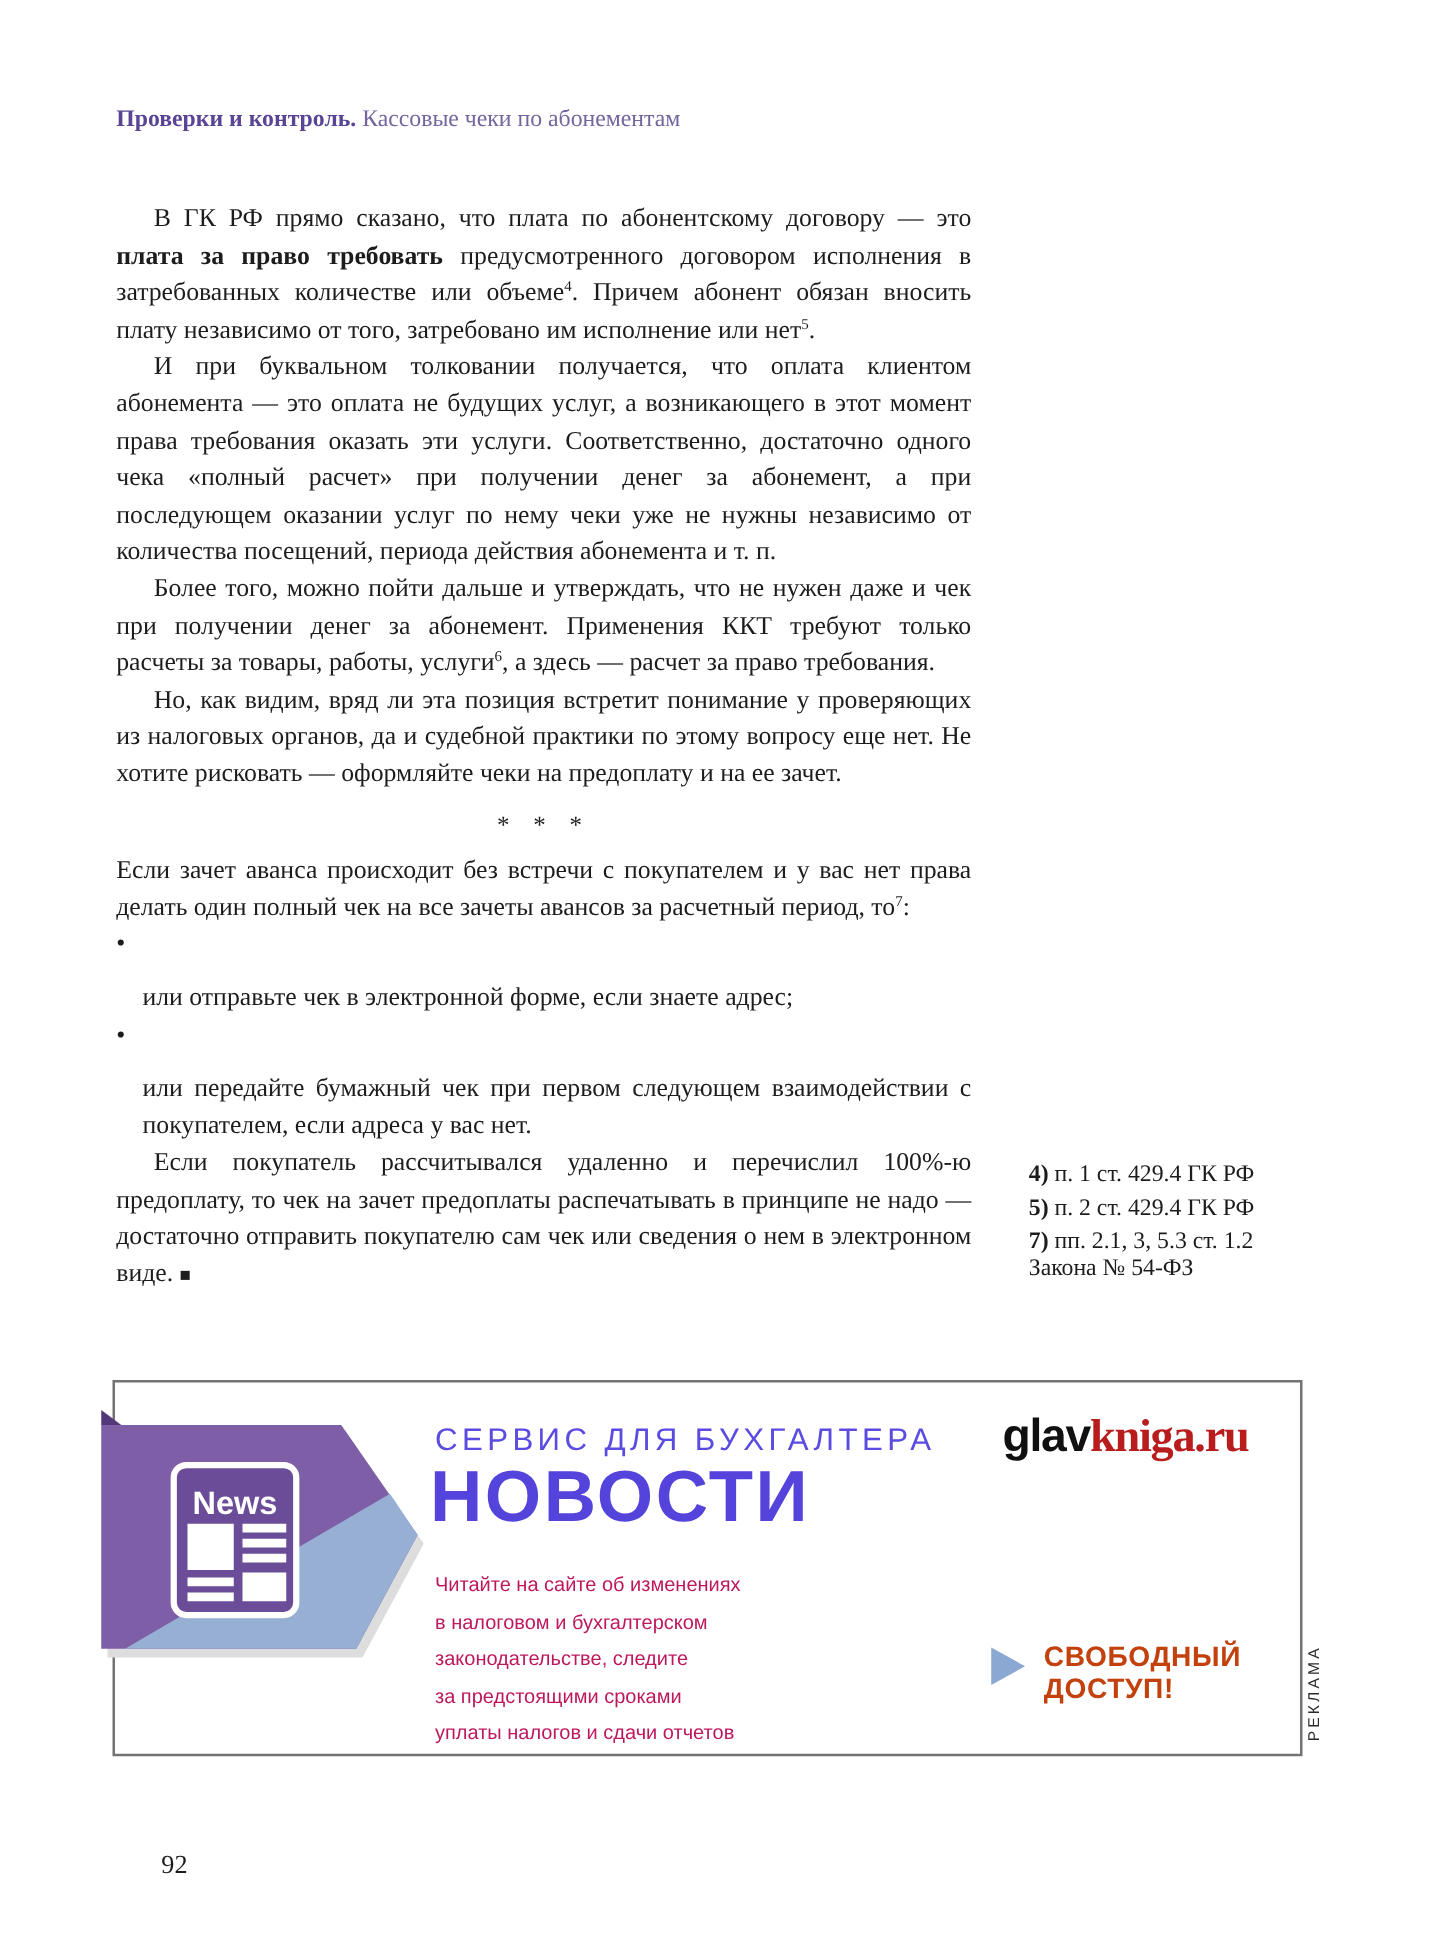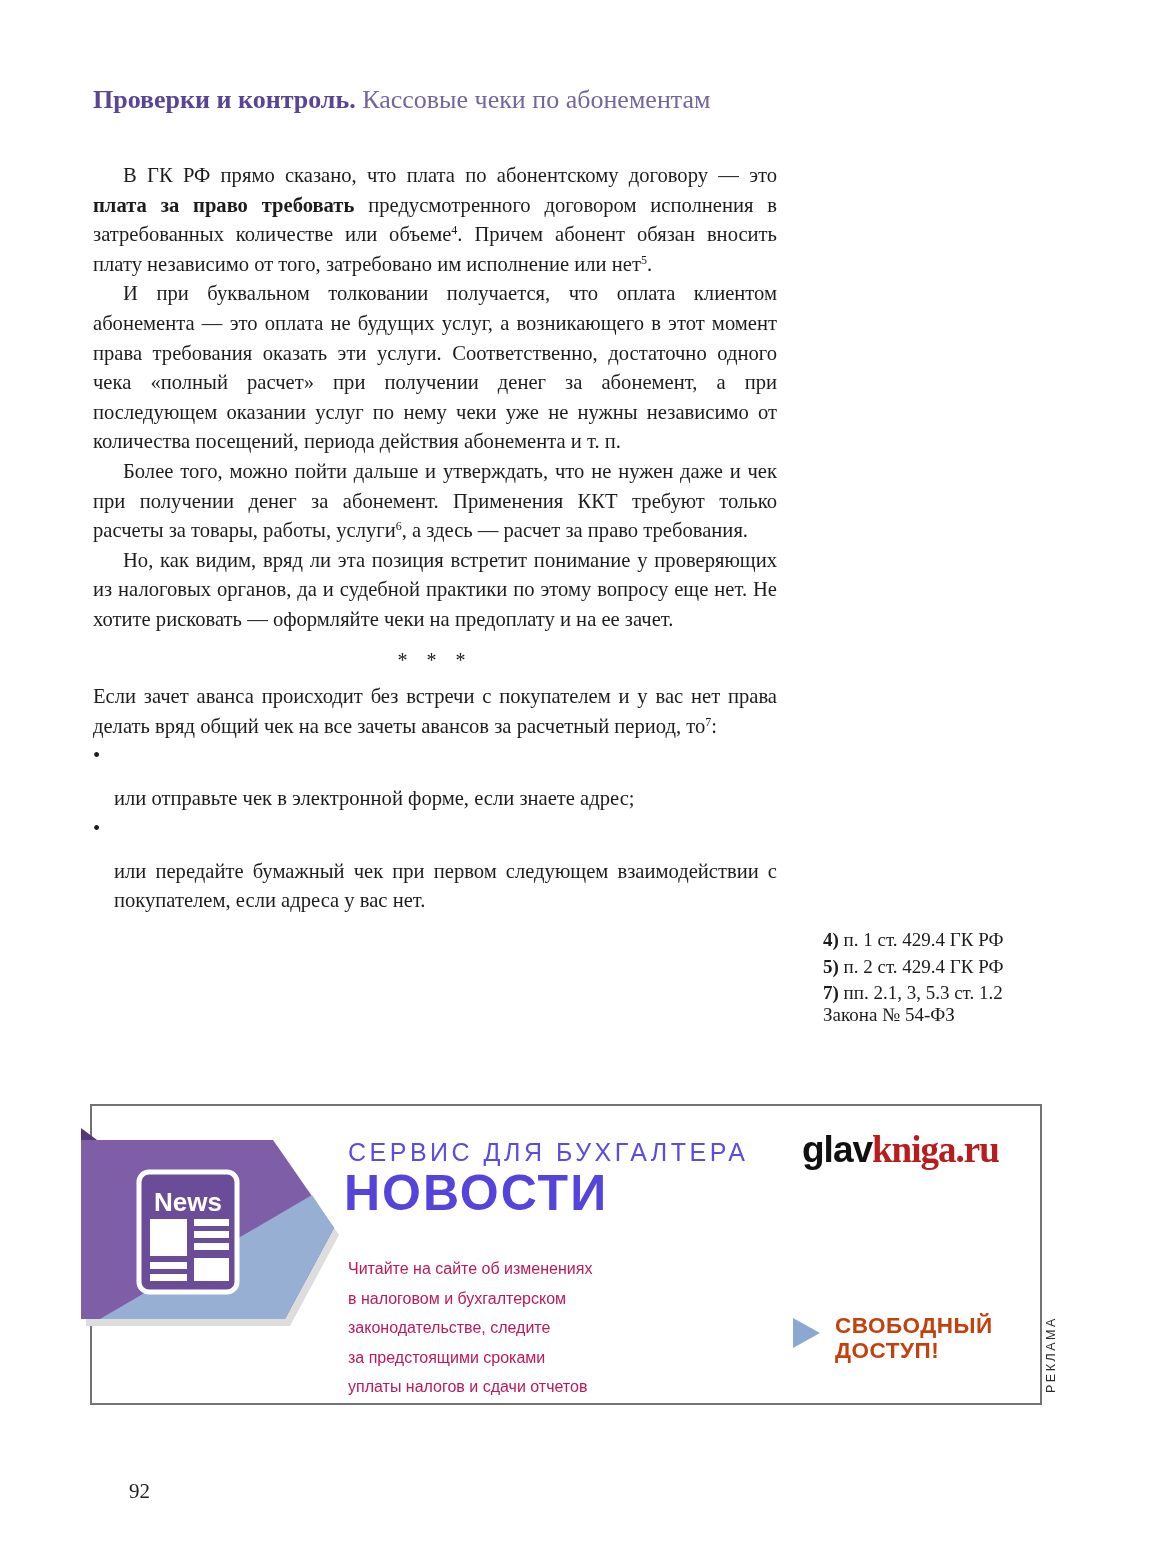--- a/index.html
+++ b/index.html
@@ -1,20 +1,20 @@
 <!DOCTYPE html>
 <html><head>
 <meta charset="utf-8">
 <style>
   html,body { margin:0; padding:0; background:#ffffff; }
   body { width:1163px; height:1559px; position:relative; overflow:hidden;
          font-family:"Liberation Serif", serif; color:#1c1c1c; }
 
   
-  .running-head { position:absolute; left:93px; top:85px; font-size:26px; }
+  .running-head { position:absolute; left:93px; top:85px; font-size:19px; }
   .running-head .rh-bold { font-weight:bold; color:#5a4496; }
   .running-head .rh-rest { color:#75659f; }
 
   
   .article { position:absolute; left:93px; top:161px; width:684px;
              font-size:20.6px; line-height:29.6px; text-align:justify; }
   .article p { margin:0; }
   .article p.indent { text-indent:30px; }
   .article .b { font-weight:bold; }
   .article sup { font-size:12px; line-height:0; vertical-align:7px; }
@@ -34,21 +34,21 @@
   
   .banner { position:absolute; left:90px; top:1104px; width:952px; height:301px;
             border:2px solid #737373; box-sizing:border-box; background:#fff; }
   .arrow-graphic { position:absolute; left:-13px; top:16px; width:265px; height:215px; }
   .svg-sans { font-family:"Liberation Sans", sans-serif; }
 
   .service-label { position:absolute; left:256px; top:32px;
             font-family:"Liberation Sans", sans-serif; font-size:25px;
             letter-spacing:3.5px; color:#5a4be1; white-space:nowrap; }
   .banner-title { position:absolute; left:252px; top:58px;
-            font-family:"Liberation Sans", sans-serif; font-size:50px; font-weight:bold;
+            font-family:"Liberation Sans", sans-serif; font-size:58px; font-weight:bold;
             letter-spacing:2px; color:#5444dc; white-space:nowrap; }
   .banner-desc { position:absolute; left:256px; top:136px;
             font-family:"Liberation Sans", sans-serif; font-size:16px; line-height:29.5px;
             color:#be185d; white-space:pre-line;margin-top:12px; }
   .logo { position:absolute; left:710px; top:22px;
             font-family:"Liberation Sans", sans-serif; font-size:37px; font-weight:bold;
             letter-spacing:-1px; color:#101010; white-space:nowrap; }
   .logo .accent { color:#b91c1c;font-family:Liberation Serif, serif; }
   .free-access { position:absolute; left:701px; top:208px; display:flex; gap:15px;
             font-family:"Liberation Sans", sans-serif; color:#c2410c; }
@@ -70,29 +70,30 @@
 <div class="running-head">
   <span class="rh-bold">Проверки и контроль.</span><span class="rh-rest"> Кассовые чеки по абонементам</span>
 </div>
 
 <div class="article" id="article">
     <p class="indent"><span>В ГК РФ прямо сказано, что плата по абонентскому договору — это </span><span class="b">плата за право требовать</span><span> предусмотренного договором исполнения в затребованных количестве или объеме</span><sup>4</sup><span>. Причем абонент обязан вносить плату независимо от того, затребовано им исполнение или нет</span><sup>5</sup><span>.</span></p>
     <p class="indent"><span>И при буквальном толковании получается, что оплата клиентом абонемента — это оплата не будущих услуг, а возникающего в этот момент права требования оказать эти услуги. Соответственно, достаточно одного чека «полный расчет» при получении денег за абонемент, а при последующем оказании услуг по нему чеки уже не нужны независимо от количества посещений, периода действия абонемента и т. п.</span></p>
     <p class="indent"><span>Более того, можно пойти дальше и утверждать, что не нужен даже и чек при получении денег за абонемент. Применения ККТ требуют только расчеты за товары, работы, услуги</span><sup>6</sup><span>, а здесь — расчет за право требования.</span></p>
     <p class="indent"><span>Но, как видим, вряд ли эта позиция встретит понимание у проверяющих из налоговых органов, да и судебной практики по этому вопросу еще нет. Не хотите рисковать — оформляйте чеки на предоплату и на ее зачет.</span></p>
     <div class="separator">* * *</div>
-    <p><span>Если зачет аванса происходит без встречи с покупателем и у вас нет права делать вряд общий чек на все зачеты авансов за расчетный период, то</span><sup>7</sup><span>:</span></p>
+    <p><span>Если зачет аванса происходит без встречи с покупателем и у вас нет права делать один полный чек на все зачеты авансов за расчетный период, то</span><sup>7</sup><span>:</span></p>
     <div class="bullet-item">
       <span class="bullet">•</span>
       <span class="bullet-text"><span>или отправьте чек в электронной форме, если знаете адрес;</span></span>
     </div>
     <div class="bullet-item">
       <span class="bullet">•</span>
       <span class="bullet-text"><span>или передайте бумажный чек при первом следующем взаимодействии с покупателем, если адреса у вас нет.</span></span>
     </div>
+    <p class="indent"><span>Если покупатель рассчитывался удаленно и перечислил 100%-ю предоплату, то чек на зачет предоплаты распечатывать в принципе не надо — достаточно отправить покупателю сам чек или сведения о нем в электронном виде. </span><span class="end-marker">■</span></p>
   </div>
 
 <div class="footnotes" id="footnotes">
     <div class="footnote"><b>4) </b><span>п. 1 ст. 429.4 ГК РФ</span></div>
     <div class="footnote"><b>5) </b><span>п. 2 ст. 429.4 ГК РФ</span></div>
     <div class="footnote"><b>7) </b><span>пп. 2.1, 3, 5.3 ст. 1.2 Закона № 54-ФЗ</span></div>
   </div>
 
 <div class="banner">
   <svg class="arrow-graphic" viewBox="0 0 265 215">

